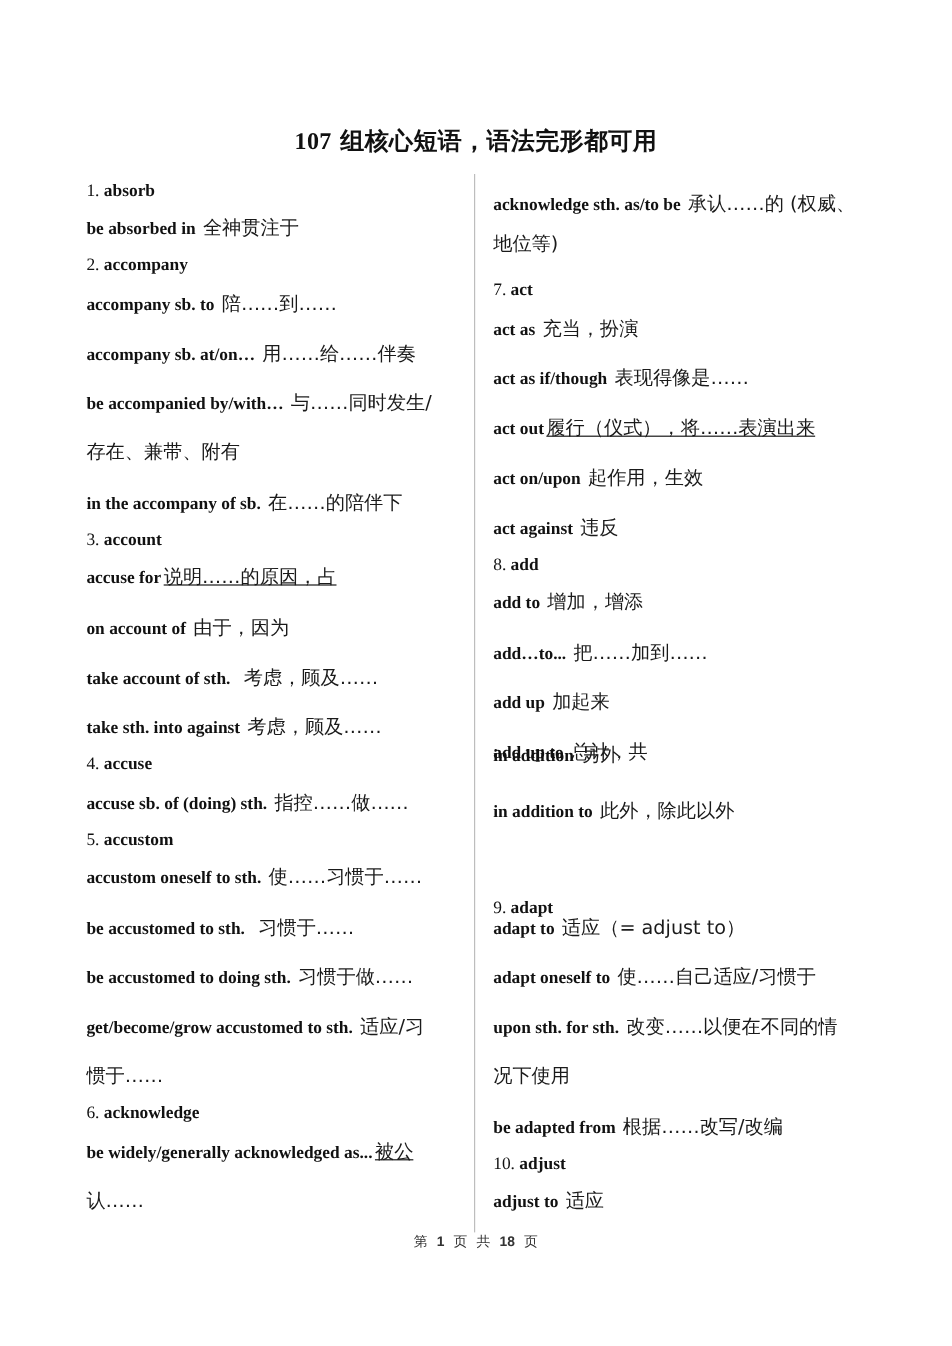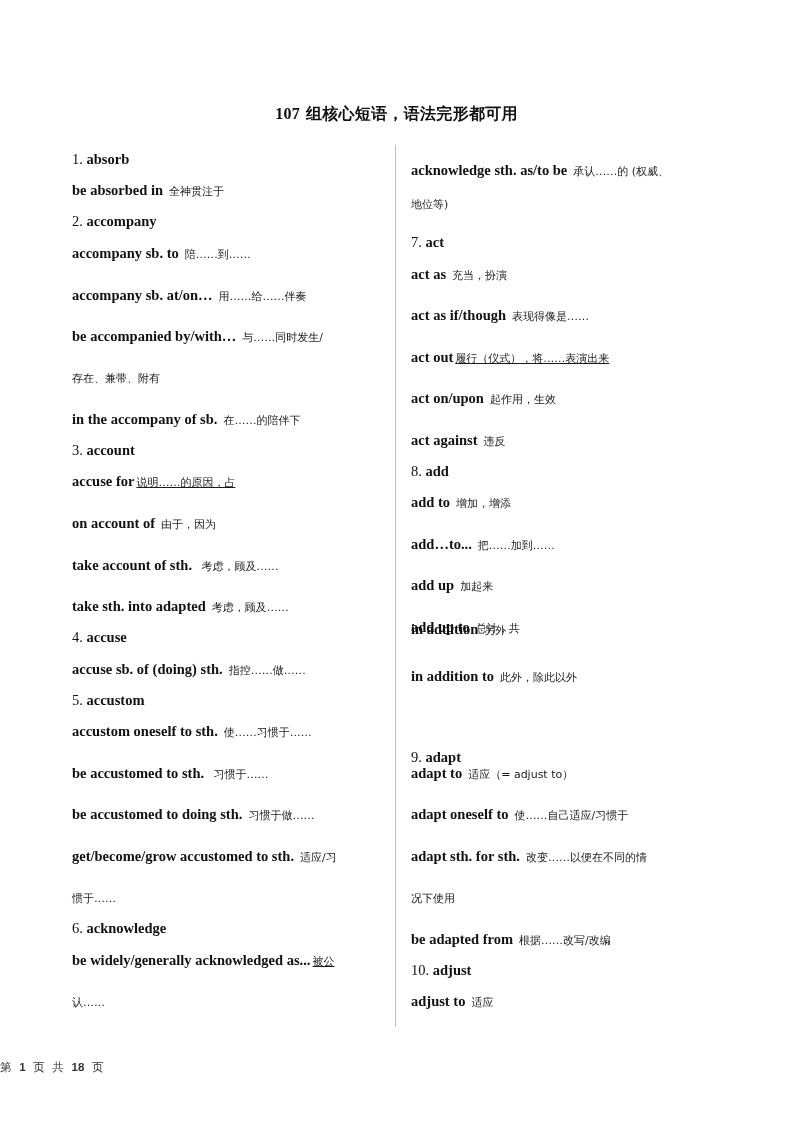--- a/index.html
+++ b/index.html
@@ -16,21 +16,21 @@
       font-family: "Liberation Serif", serif;
     }
     .title {
       position: absolute;
       left: 0;
       top: 104px;
       width: 793px;
       text-align: center;
       font-family: "Liberation Serif", "DejaVu Sans", serif;
       font-weight: bold;
-      font-size: 16px;
+      font-size: 20px;
       letter-spacing: 0.3px;
       color: #111;
     }
     .title .cjk {
       font-family: "DejaVu Sans", sans-serif;
     }
     .divider {
       position: absolute;
       left: 395px;
       top: 145px;
@@ -58,31 +58,32 @@
       font-size: 14.5px;
     }
     .line .num {
       font-family: "Liberation Serif", serif;
       font-weight: normal;
       font-size: 14.5px;
     }
     .line .zh {
       font-family: "DejaVu Sans", sans-serif;
       font-weight: normal;
-      font-size: 11px;
+      font-size: 16px;
       margin-left: 6px;
       color: #1a1a1a;
     }
     .line .zh.tight { margin-left: 2px; text-decoration: underline; }
     .line .zh.cont { margin-left: 0; }
     .footer {
       position: absolute;
       left: 0;
-      top: 1060px;
+      top: 1027px;
       width: 793px;
+      text-align: center;
       font-size: 11.5px;
       color: #333;
       font-family: "DejaVu Sans", sans-serif;
       word-spacing: 4px;
     }
     .footer b {
       font-family: "Liberation Sans", sans-serif;
       font-weight: bold;
     }
   </style>
@@ -103,21 +104,21 @@
     <div class="line" style="top:212px"><span class="num">2. </span><span class="en">accompany</span></div>
     <div class="line" style="top:244px"><span class="en">accompany sb. to</span><span class="zh">陪……到……</span></div>
     <div class="line" style="top:286px"><span class="en">accompany sb. at/on…</span><span class="zh">用……给……伴奏</span></div>
     <div class="line" style="top:327px"><span class="en">be accompanied by/with…</span><span class="zh">与……同时发生/</span></div>
     <div class="line" style="top:368px"><span class="zh cont">存在、兼带、附有</span></div>
     <div class="line" style="top:410px"><span class="en">in the accompany of sb.</span><span class="zh">在……的陪伴下</span></div>
     <div class="line" style="top:441px"><span class="num">3. </span><span class="en">account</span></div>
     <div class="line" style="top:472px"><span class="en">accuse for</span><span class="zh tight">说明……的原因，占</span></div>
     <div class="line" style="top:514px"><span class="en">on account of</span><span class="zh">由于，因为</span></div>
     <div class="line" style="top:556px"><span class="en">take account of sth.</span><span class="zh"> 考虑，顾及……</span></div>
-    <div class="line" style="top:597px"><span class="en">take sth. into adapted</span><span class="zh">考虑，顾及……</span></div>
+    <div class="line" style="top:597px"><span class="en">take sth. into against</span><span class="zh">考虑，顾及……</span></div>
     <div class="line" style="top:628px"><span class="num">4. </span><span class="en">accuse</span></div>
     <div class="line" style="top:660px"><span class="en">accuse sb. of (doing) sth.</span><span class="zh">指控……做……</span></div>
     <div class="line" style="top:691px"><span class="num">5. </span><span class="en">accustom</span></div>
     <div class="line" style="top:722px"><span class="en">accustom oneself to sth.</span><span class="zh">使……习惯于……</span></div>
     <div class="line" style="top:764px"><span class="en">be accustomed to sth.</span><span class="zh"> 习惯于……</span></div>
     <div class="line" style="top:805px"><span class="en">be accustomed to doing sth.</span><span class="zh">习惯于做……</span></div>
     <div class="line" style="top:847px"><span class="en">get/become/grow accustomed to sth.</span><span class="zh">适应/习</span></div>
     <div class="line" style="top:888px"><span class="zh cont">惯于……</span></div>
     <div class="line" style="top:919px"><span class="num">6. </span><span class="en">acknowledge</span></div>
     <div class="line" style="top:951px"><span class="en">be widely/generally acknowledged as...</span><span class="zh tight">被公</span></div>
@@ -136,21 +137,21 @@
     <div class="line" style="top:462px"><span class="num">8. </span><span class="en">add</span></div>
     <div class="line" style="top:493px"><span class="en">add to</span><span class="zh">增加，增添</span></div>
     <div class="line" style="top:535px"><span class="en">add…to...</span><span class="zh">把……加到……</span></div>
     <div class="line" style="top:576px"><span class="en">add up</span><span class="zh">加起来</span></div>
     <div class="line" style="top:618px"><span class="en">add up to</span><span class="zh">总计，共</span></div>
     <div class="line" style="top:620px"><span class="en">in addition</span><span class="zh">另外</span></div>
     <div class="line" style="top:667px"><span class="en">in addition to</span><span class="zh">此外，除此以外</span></div>
     <div class="line" style="top:748px"><span class="num">9. </span><span class="en">adapt</span></div>
     <div class="line" style="top:764px"><span class="en">adapt to</span><span class="zh">适应（= adjust to）</span></div>
     <div class="line" style="top:805px"><span class="en">adapt oneself to</span><span class="zh">使……自己适应/习惯于</span></div>
-    <div class="line" style="top:847px"><span class="en">adapt sth. for sth.</span><span class="zh">改变……以便在不同的情</span></div>
+    <div class="line" style="top:847px"><span class="en">upon sth. for sth.</span><span class="zh">改变……以便在不同的情</span></div>
     <div class="line" style="top:888px"><span class="zh cont">况下使用</span></div>
     <div class="line" style="top:930px"><span class="en">be adapted from</span><span class="zh">根据……改写/改编</span></div>
     <div class="line" style="top:961px"><span class="num">10. </span><span class="en">adjust</span></div>
     <div class="line" style="top:992px"><span class="en">adjust to</span><span class="zh">适应</span></div>
   </div>
 
   <div class="footer">
     <span>第</span>
     <b>1</b>
     <span>页 共</span>

